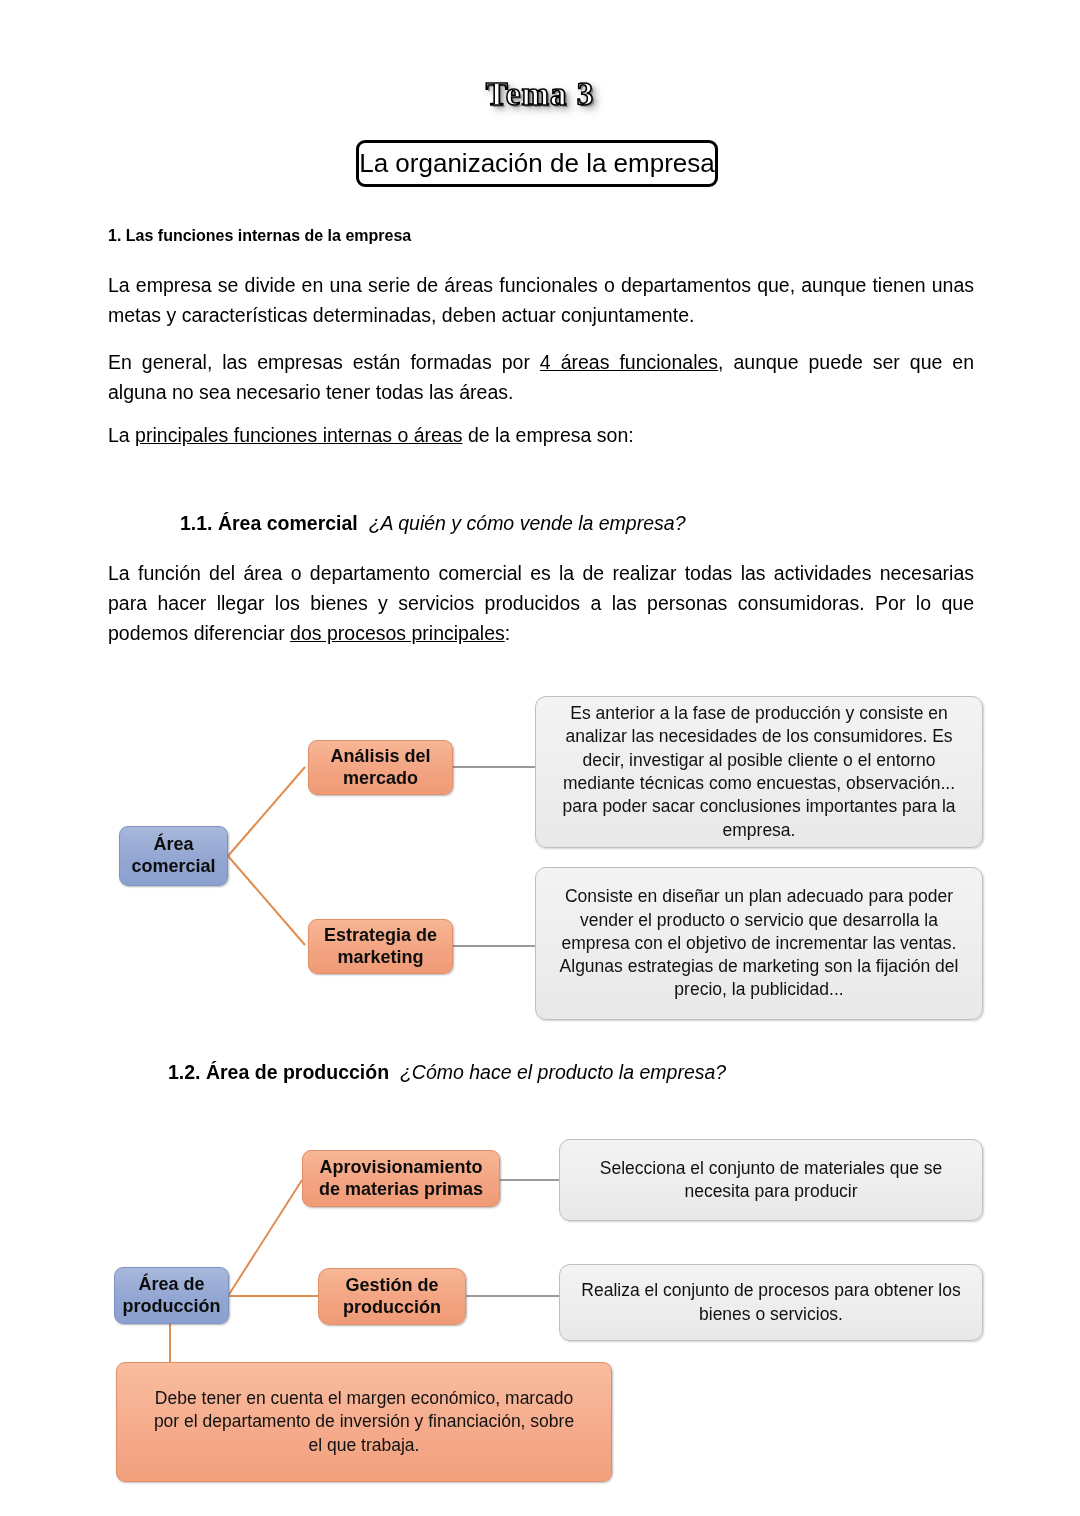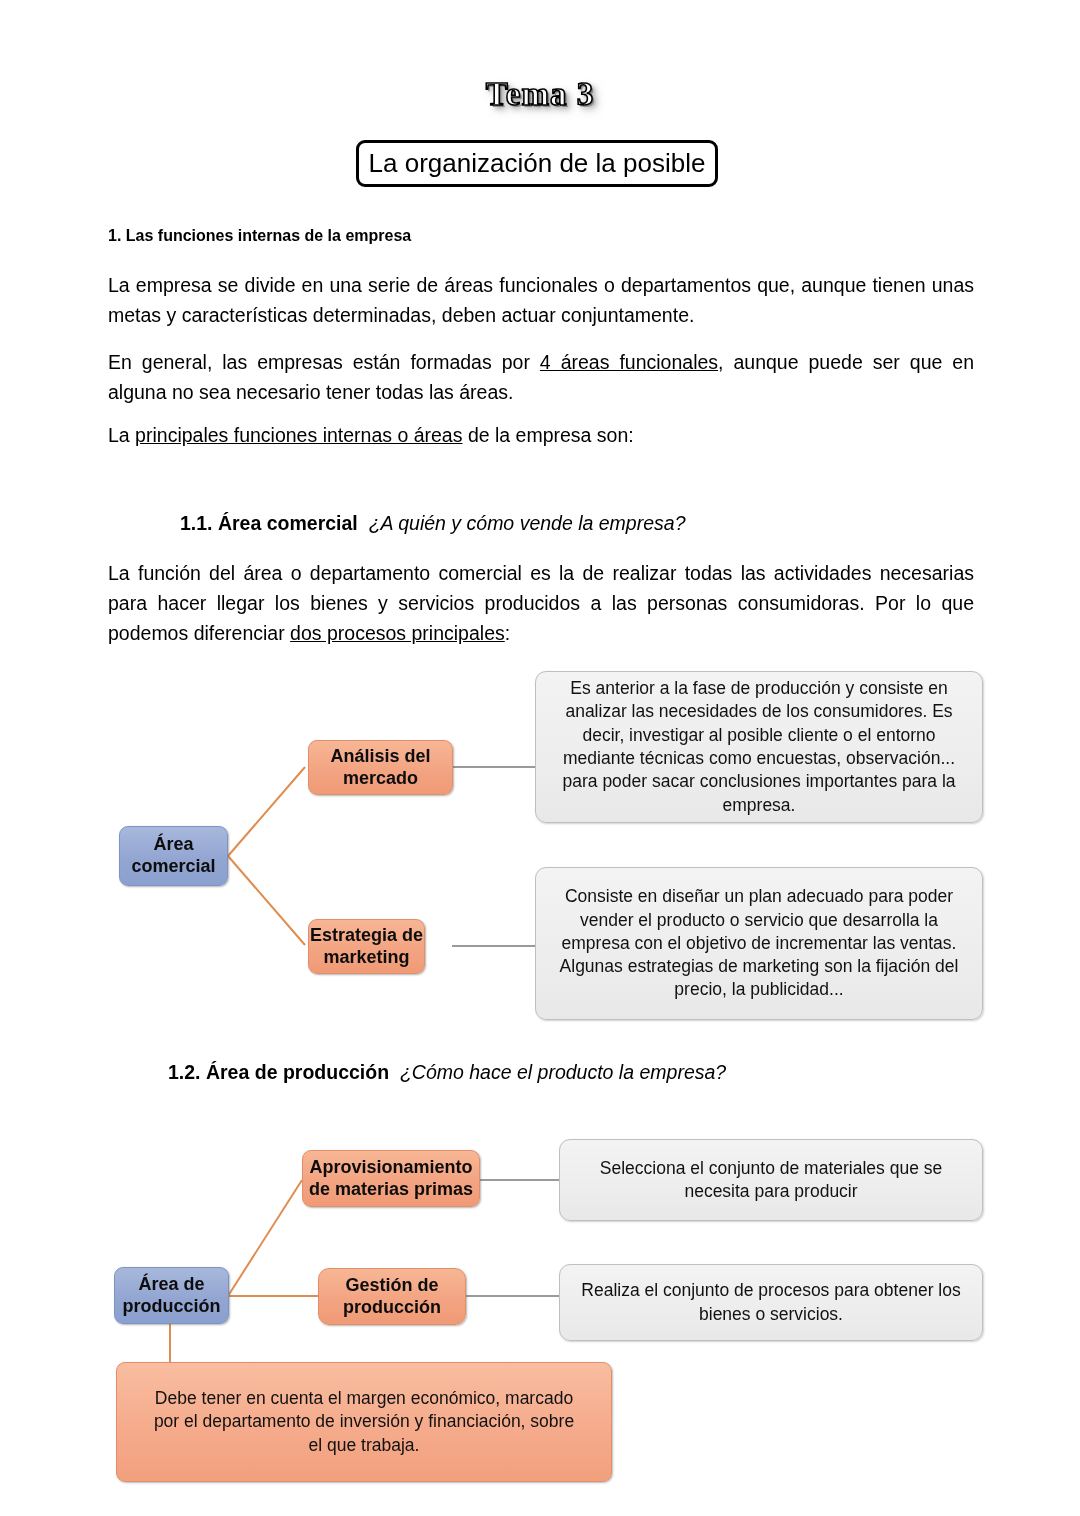--- a/index.html
+++ b/index.html
@@ -139,21 +139,21 @@
     top: 0;
     pointer-events: none;
   }
 </style>
 </head>
 <body>
 
 <div class="wordart-title">Tema 3</div>
 
 <div class="title-box">
-  <span>La organización de la posible</span>
+  <span>La organización de la empresa</span>
 </div>
 
 <div class="doc">
 
   <div class="blk h-section" style="left:0; top:225px; width:866px;">1. Las funciones internas de la empresa</div>
 
   <div class="blk para" style="left:0; top:270px; width:866px;">La empresa se divide en una serie de áreas funcionales o departamentos que, aunque tienen unas metas y características determinadas, deben actuar conjuntamente.</div>
 
   <div class="blk para" style="left:0; top:347px; width:866px;">
     <span>En general, las empresas están formadas por </span><span class="u">4 áreas funcionales</span><span>, aunque puede ser que en alguna no sea necesario tener todas las áreas.</span>
@@ -196,39 +196,39 @@
 <div class="shape shape-blue" style="left:119px; top:826px; width:109px; height:60px;">
   <span style="white-space:pre-line">Área
 comercial</span>
 </div>
 
 <div class="shape shape-orange" style="left:308px; top:740px; width:145px; height:55px;">
   <span style="white-space:pre-line">Análisis del
 mercado</span>
 </div>
 
-<div class="shape shape-gray" style="left:535px; top:671px; width:448px; height:152px;">
+<div class="shape shape-gray" style="left:535px; top:696px; width:448px; height:152px;">
   <span>Es anterior a la fase de producción y consiste en analizar las necesidades de los consumidores. Es decir, investigar al posible cliente o el entorno mediante técnicas como encuestas, observación... para poder sacar conclusiones importantes para la empresa.</span>
 </div>
 
-<div class="shape shape-orange" style="left:308px; top:919px; width:117px; height:55px;">
+<div class="shape shape-orange" style="left:308px; top:919px; width:145px; height:55px;">
   <span style="white-space:pre-line">Estrategia de
 marketing</span>
 </div>
 
 <div class="shape shape-gray" style="left:535px; top:867px; width:448px; height:153px;">
   <span>Consiste en diseñar un plan adecuado para poder vender el producto o servicio que desarrolla la empresa con el objetivo de incrementar las ventas. Algunas estrategias de marketing son la fijación del precio, la publicidad...</span>
 </div>
 
 <div class="shape shape-blue" style="left:114px; top:1267px; width:115px; height:57px;">
   <span style="white-space:pre-line">Área de
 producción</span>
 </div>
 
-<div class="shape shape-orange" style="left:302px; top:1150px; width:178px; height:57px;">
+<div class="shape shape-orange" style="left:302px; top:1150px; width:198px; height:57px;">
   <span style="white-space:pre-line">Aprovisionamiento
 de materias primas</span>
 </div>
 
 <div class="shape shape-gray" style="left:559px; top:1139px; width:424px; height:82px;">
   <span>Selecciona el conjunto de materiales que se necesita para producir</span>
 </div>
 
 <div class="shape shape-orange" style="left:318px; top:1268px; width:148px; height:57px;border-radius:11px;">
   <span style="white-space:pre-line">Gestión de

